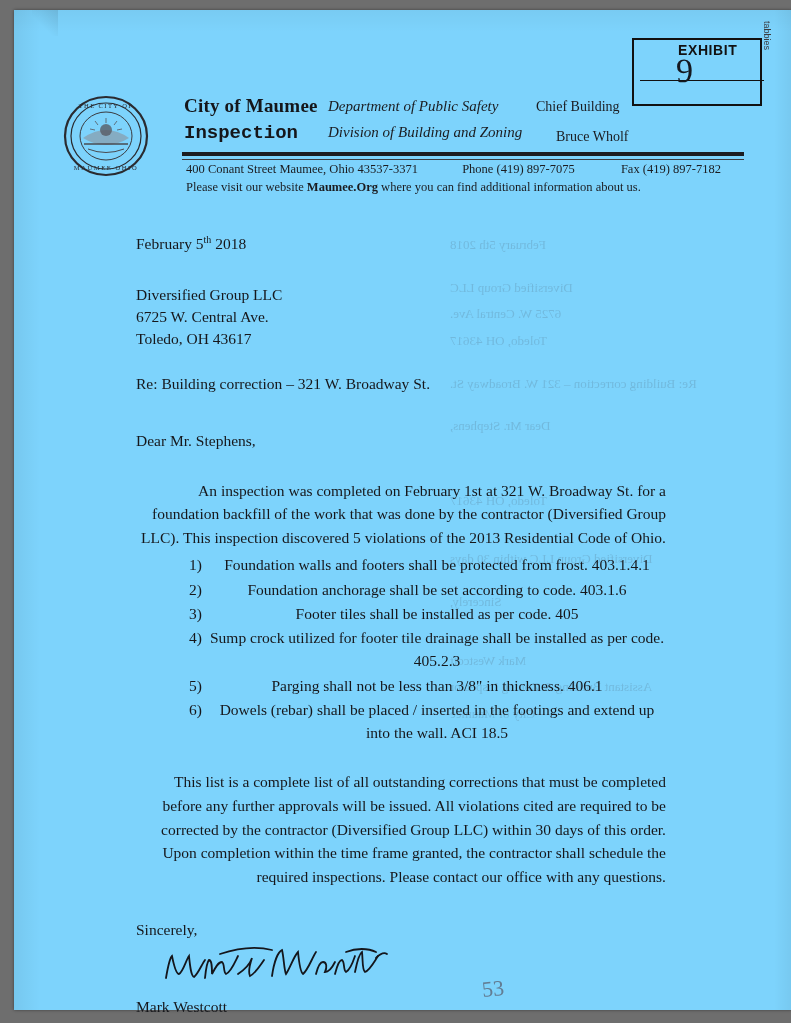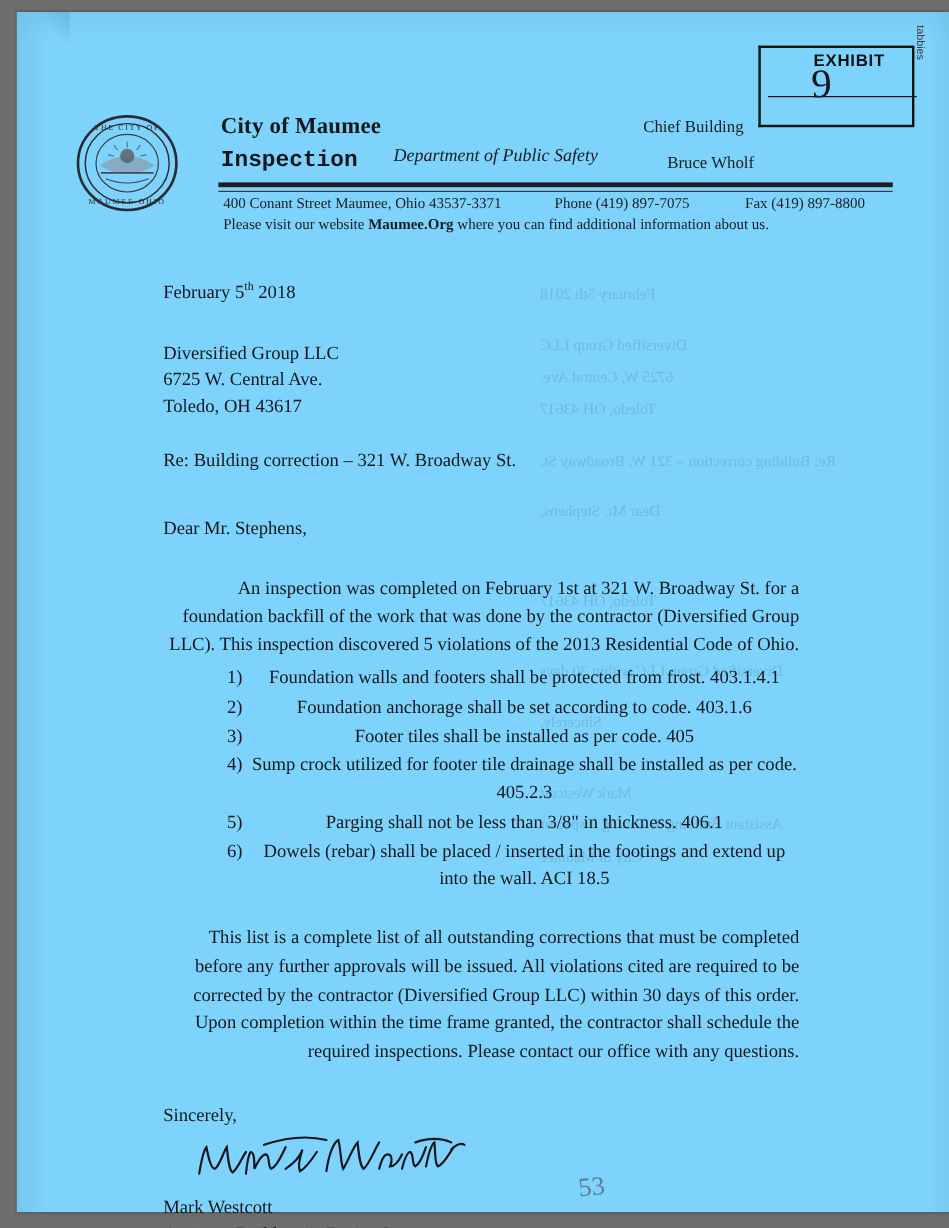--- a/index.html
+++ b/index.html
@@ -80,21 +80,20 @@
     color: #15161a;
     font-family: Liberation Mono, monospace;
   }
   .lh-dept {
     position: absolute;
     left: 314px;
     top: 88px;
     font-style: italic;
     font-size: 15px;
     color: #1b1c20;
-    margin-top: 24px;
   }
   .lh-div {
     position: absolute;
     left: 314px;
     top: 114px;
     font-style: italic;
     font-size: 15px;
     color: #1b1c20;
   }
   .lh-chief {
@@ -330,32 +329,33 @@
         <path d="M22 52 h44" stroke="#4a4b50" stroke-width="1.4"></path>
         <path d="M26 57 q18 7 36 0" stroke="#4a4b50" stroke-width="1" fill="none"></path>
         <text x="44" y="16" font-family="Liberation Serif, serif" font-size="6.5" fill="#2a2b30" text-anchor="middle" letter-spacing="1.4">THE CITY OF</text>
         <text x="44" y="78" font-family="Liberation Serif, serif" font-size="6.5" fill="#2a2b30" text-anchor="middle" letter-spacing="1.6">MAUMEE OHIO</text>
       </svg>
     </div>
 
     <div class="lh-title">City of Maumee</div>
     <div class="lh-title2">Inspection</div>
     <div class="lh-dept">Department of Public Safety</div>
+    <div class="lh-div">Division of Building and Zoning</div>
     <div class="lh-chief">Chief Building</div>
     <div class="lh-chiefname">Bruce Wholf</div>
 
     <div class="rule"></div>
     <div class="rule thin"></div>
 
     <div class="lh-address">
       <span>400 Conant Street Maumee, Ohio 43537-3371</span>
       <span class="sp1"></span>
       <span>Phone (419) 897-7075</span>
       <span class="sp2"></span>
-      <span>Fax (419) 897-8800</span>
+      <span>Fax (419) 897-7182</span>
     </div>
 
     <div class="lh-web">
       <span>Please visit our website </span><b>Maumee.Org</b><span> where you can find additional information about us.</span>
     </div>
   </div>
 
   <div class="ghost">
     <div>February 5th 2018</div>
     <div class="g-gap"></div>

